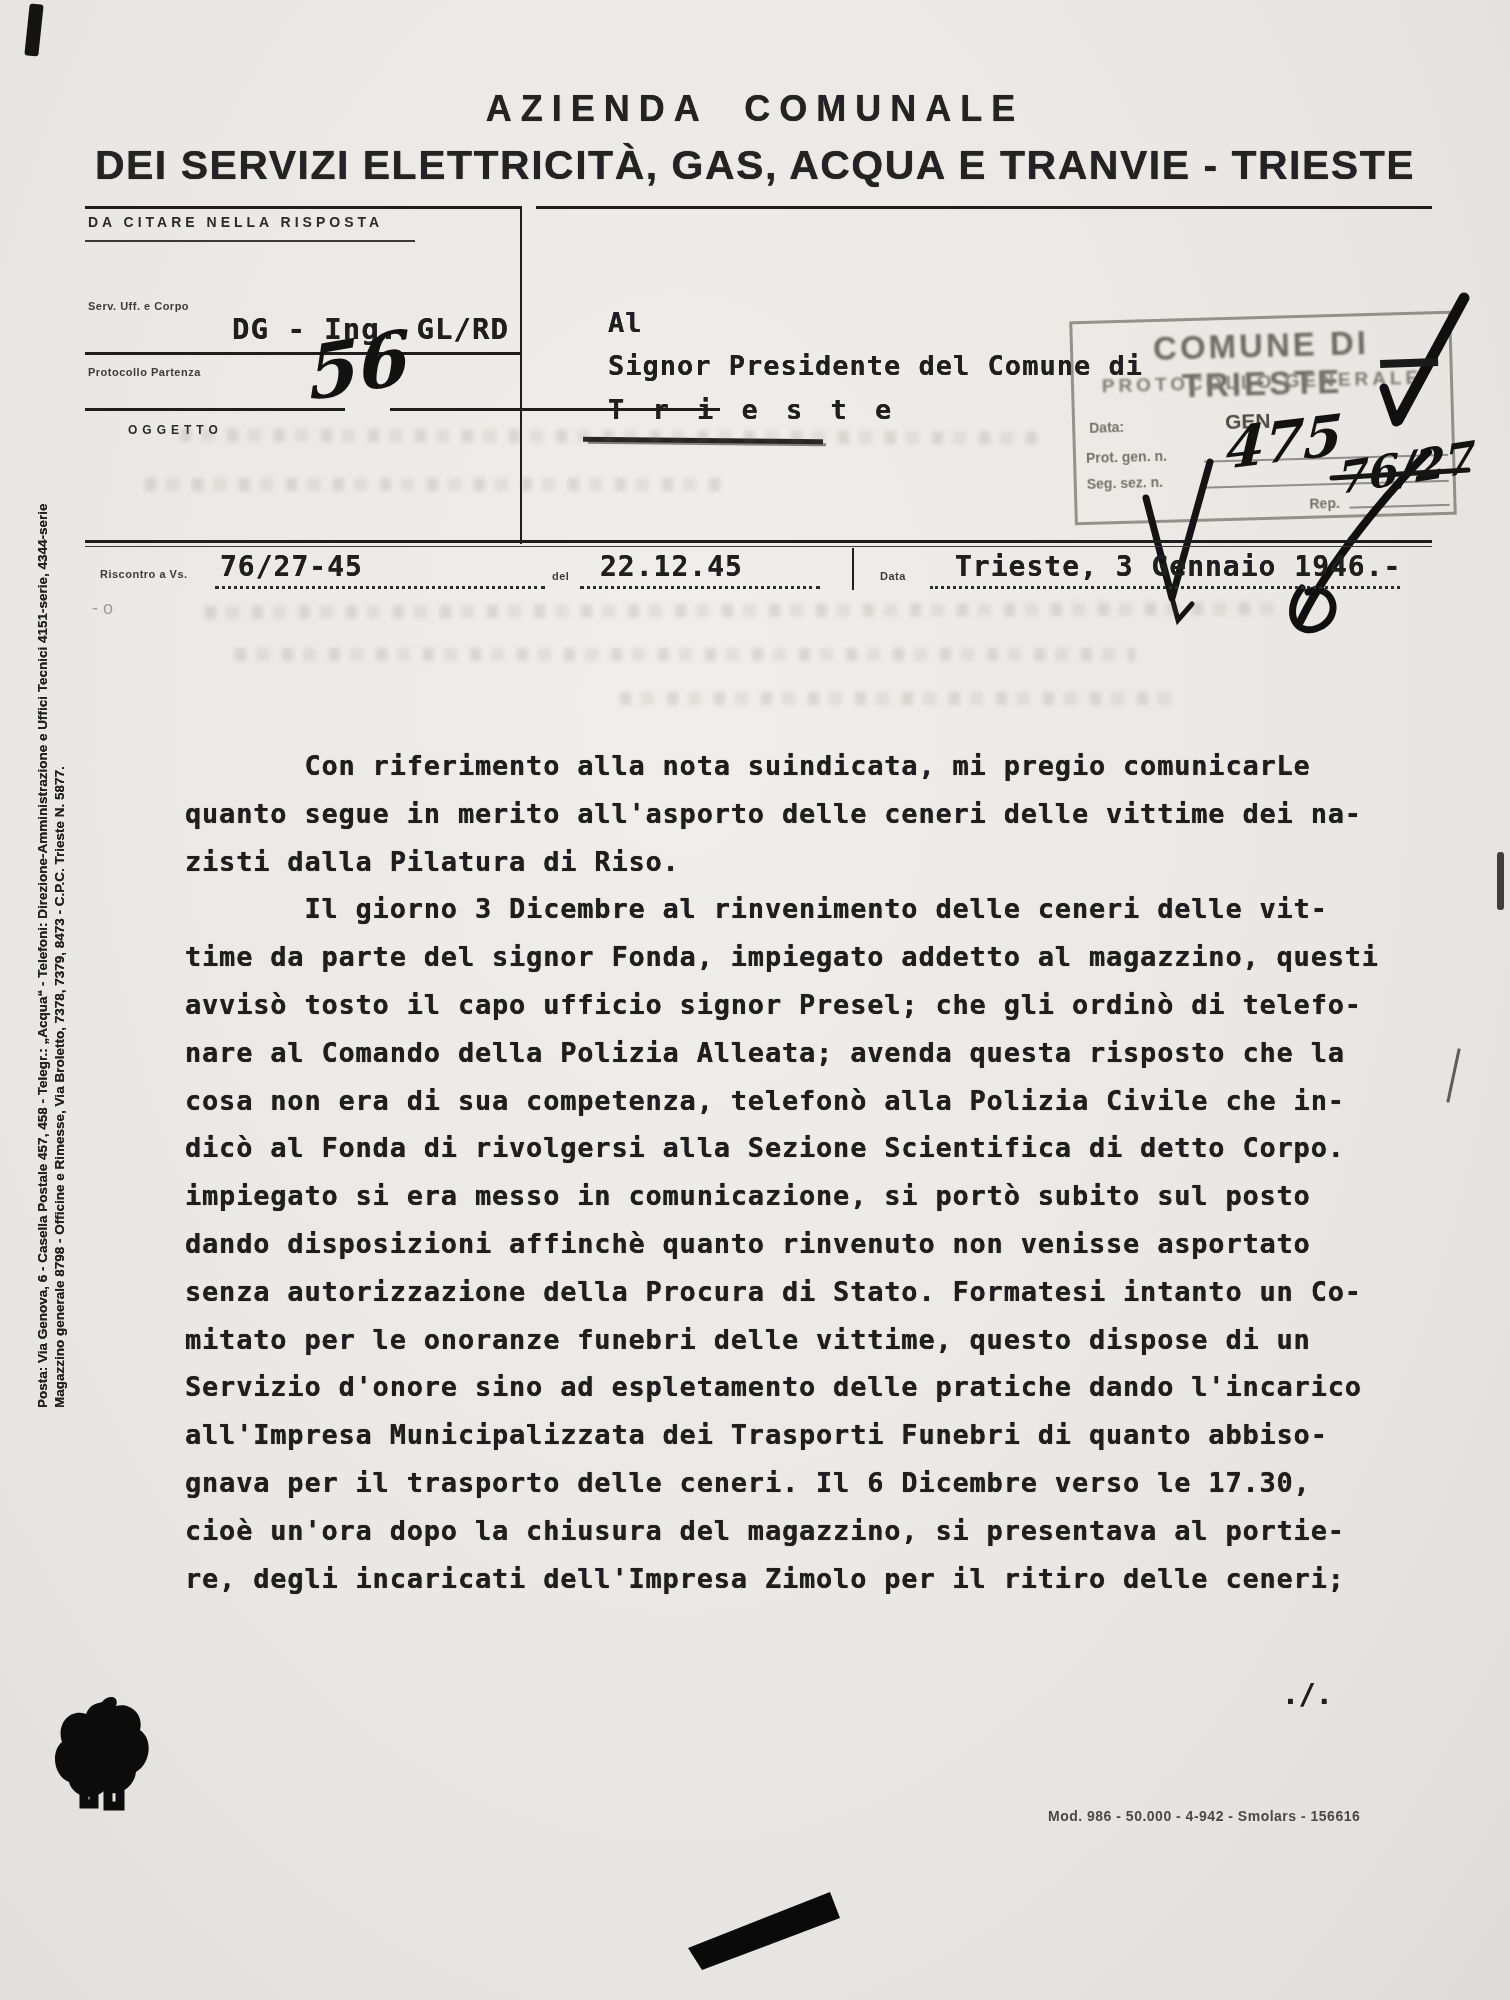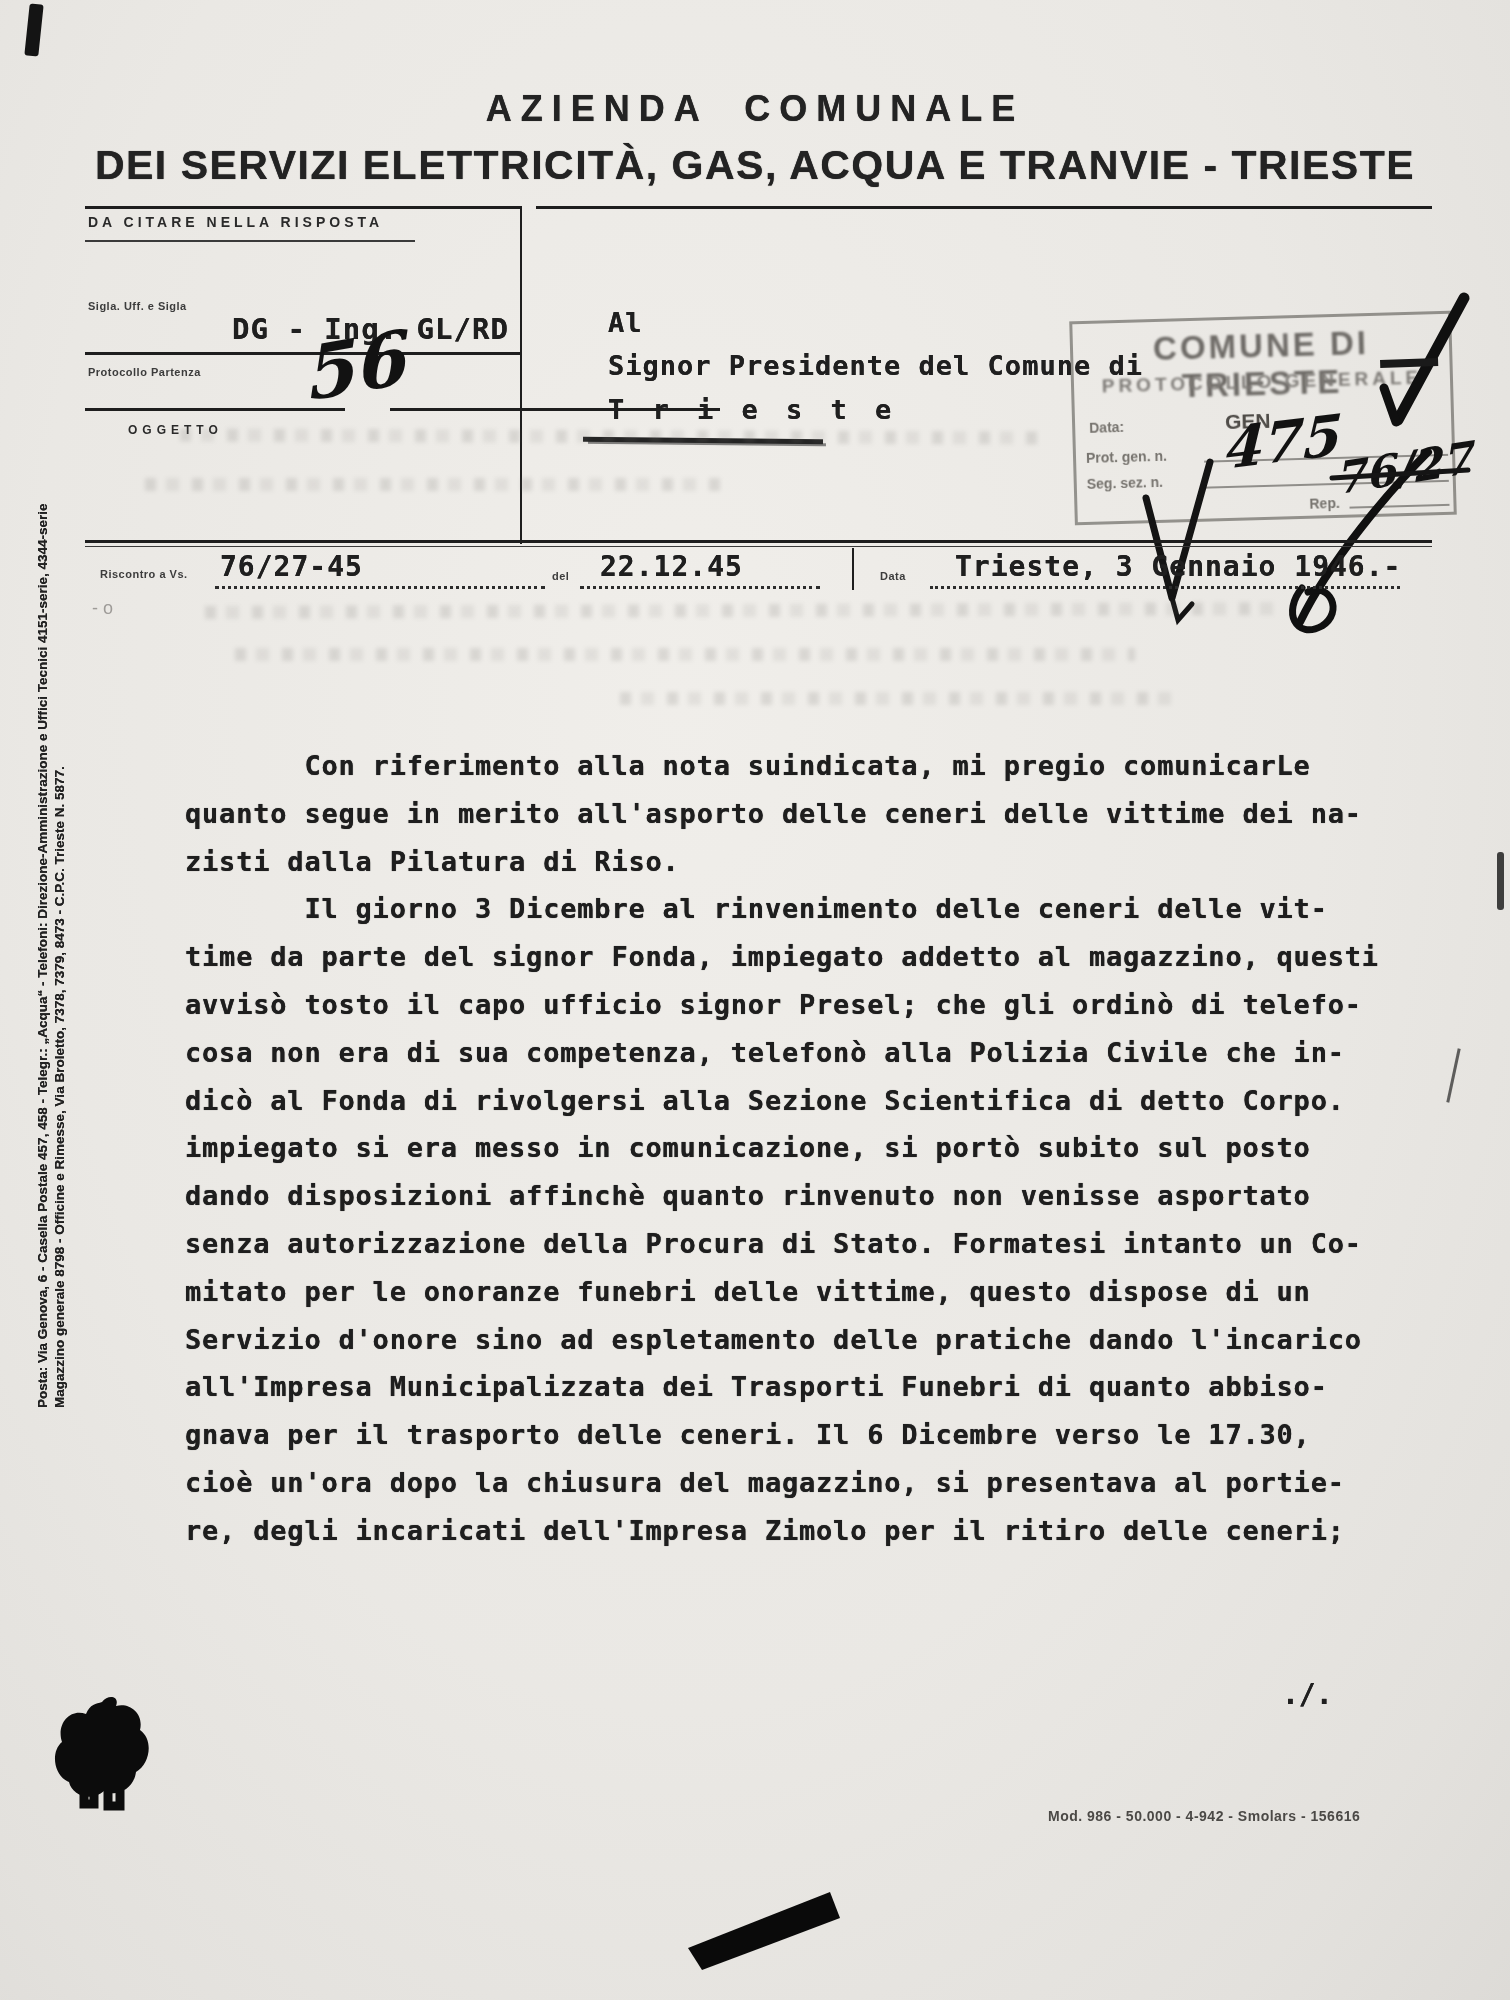--- a/index.html
+++ b/index.html
@@ -80,21 +80,21 @@
   <div class="hdr1">AZIENDA COMUNALE</div>
   <div class="hdr2">DEI SERVIZI ELETTRICITÀ, GAS, ACQUA E TRANVIE - TRIESTE</div>
 
   <div class="rule" style="left:85px; top:206px; width:435px; height:3px;"></div>
   <div class="rule" style="left:536px; top:206px; width:896px; height:3px;"></div>
   <div class="rule" style="left:520px; top:206px; width:2px; height:338px;"></div>
 
   <div class="lbl cite" style="left:88px; top:214px;">DA CITARE NELLA RISPOSTA</div>
   <div class="rule thin" style="left:85px; top:240px; width:330px; height:2px;"></div>
 
-  <div class="lbl tiny" style="left:88px; top:300px;">Sigla. Uff. e Sigla</div>
+  <div class="lbl tiny" style="left:88px; top:300px;">Serv. Uff. e Corpo</div>
   <div class="serv-val tw" style="left:232px; top:312px;">DG - Ing. GL/RD</div>
 
   <div class="rule" style="left:85px; top:352px; width:435px; height:3px;"></div>
   <div class="lbl tiny" style="left:88px; top:366px;">Protocollo Partenza</div>
   <div class="hand" style="left:308px; top:322px; font-size:74px; transform:rotate(-10deg) skewX(-8deg);">56</div>
   <div class="rule" style="left:85px; top:408px; width:260px; height:3px;"></div>
   <div class="rule" style="left:390px; top:408px; width:330px; height:3px;"></div>
   <div class="lbl oggetto" style="left:88px; top:423px;margin-left:40px;">OGGETTO</div>
 
   <div class="recip tw" style="left:608px; top:307px;">Al</div>
@@ -161,20 +161,21 @@
     <div>Magazzino generale 8798 - Officine e Rimesse, Via Broletto, 7378, 7379, 8473 - C.P.C. Trieste N. 5877.</div>
   </div>
 
   <div class="body-text">
     <div class="bodyline">       Con riferimento alla nota suindicata, mi pregio comunicarLe</div>
       <div class="bodyline">quanto segue in merito all'asporto delle ceneri delle vittime dei na-</div>
       <div class="bodyline">zisti dalla Pilatura di Riso.</div>
       <div class="bodyline">       Il giorno 3 Dicembre al rinvenimento delle ceneri delle vit-</div>
       <div class="bodyline">time da parte del signor Fonda, impiegato addetto al magazzino, questi</div>
       <div class="bodyline">avvisò tosto il capo ufficio signor Presel; che gli ordinò di telefo-</div>
+      <div class="bodyline">nare al Comando della Polizia Alleata; avenda questa risposto che la</div>
       <div class="bodyline">cosa non era di sua competenza, telefonò alla Polizia Civile che in-</div>
       <div class="bodyline">dicò al Fonda di rivolgersi alla Sezione Scientifica di detto Corpo.</div>
       <div class="bodyline">impiegato si era messo in comunicazione, si portò subito sul posto</div>
       <div class="bodyline">dando disposizioni affinchè quanto rinvenuto non venisse asportato</div>
       <div class="bodyline">senza autorizzazione della Procura di Stato. Formatesi intanto un Co-</div>
       <div class="bodyline">mitato per le onoranze funebri delle vittime, questo dispose di un</div>
       <div class="bodyline">Servizio d'onore sino ad espletamento delle pratiche dando l'incarico</div>
       <div class="bodyline">all'Impresa Municipalizzata dei Trasporti Funebri di quanto abbiso-</div>
       <div class="bodyline">gnava per il trasporto delle ceneri. Il 6 Dicembre verso le 17.30,</div>
       <div class="bodyline">cioè un'ora dopo la chiusura del magazzino, si presentava al portie-</div>

